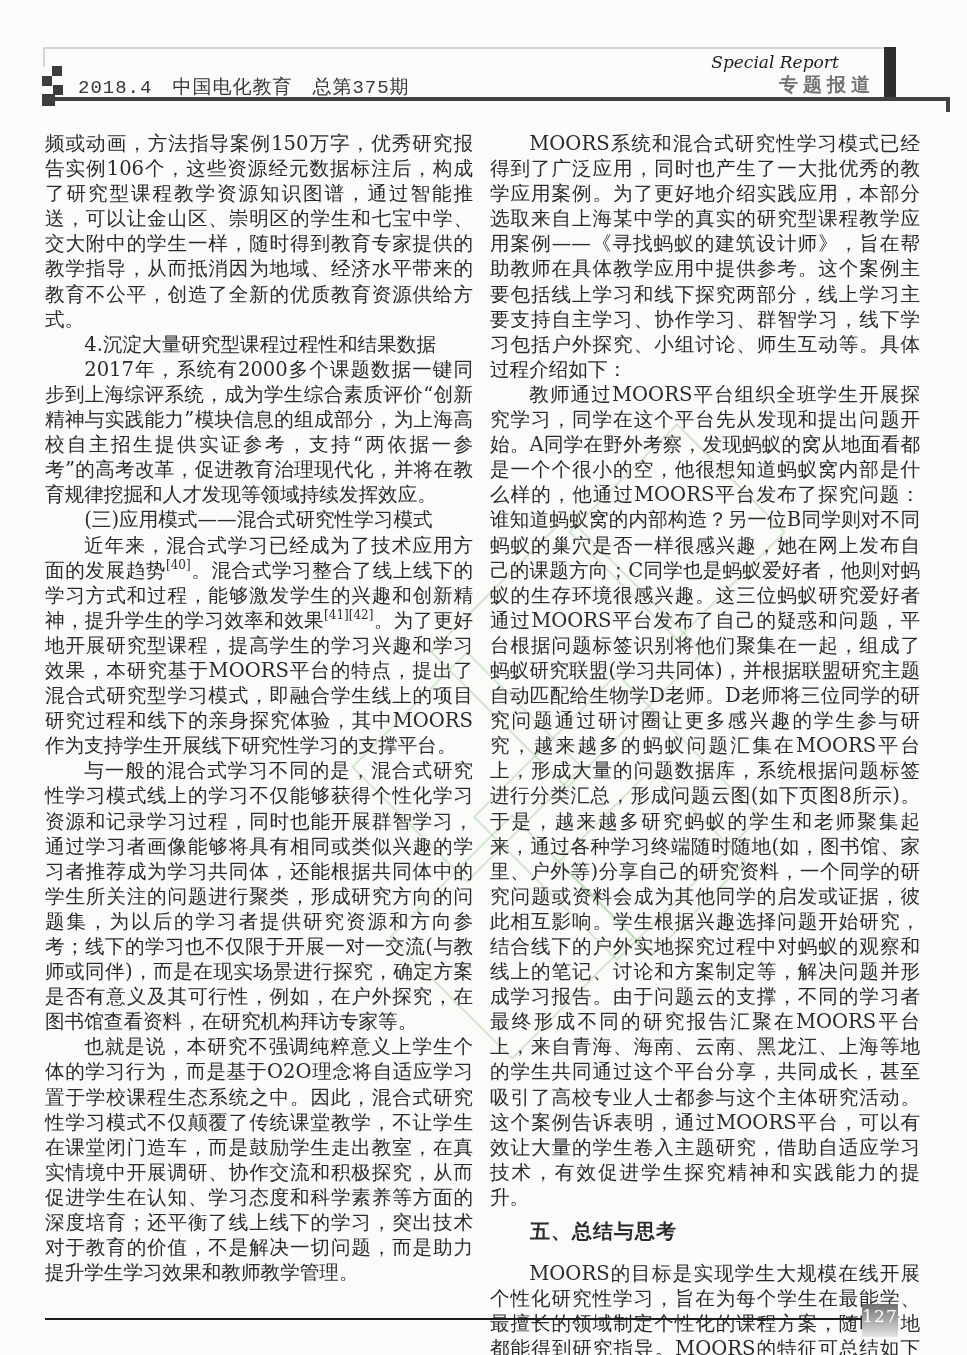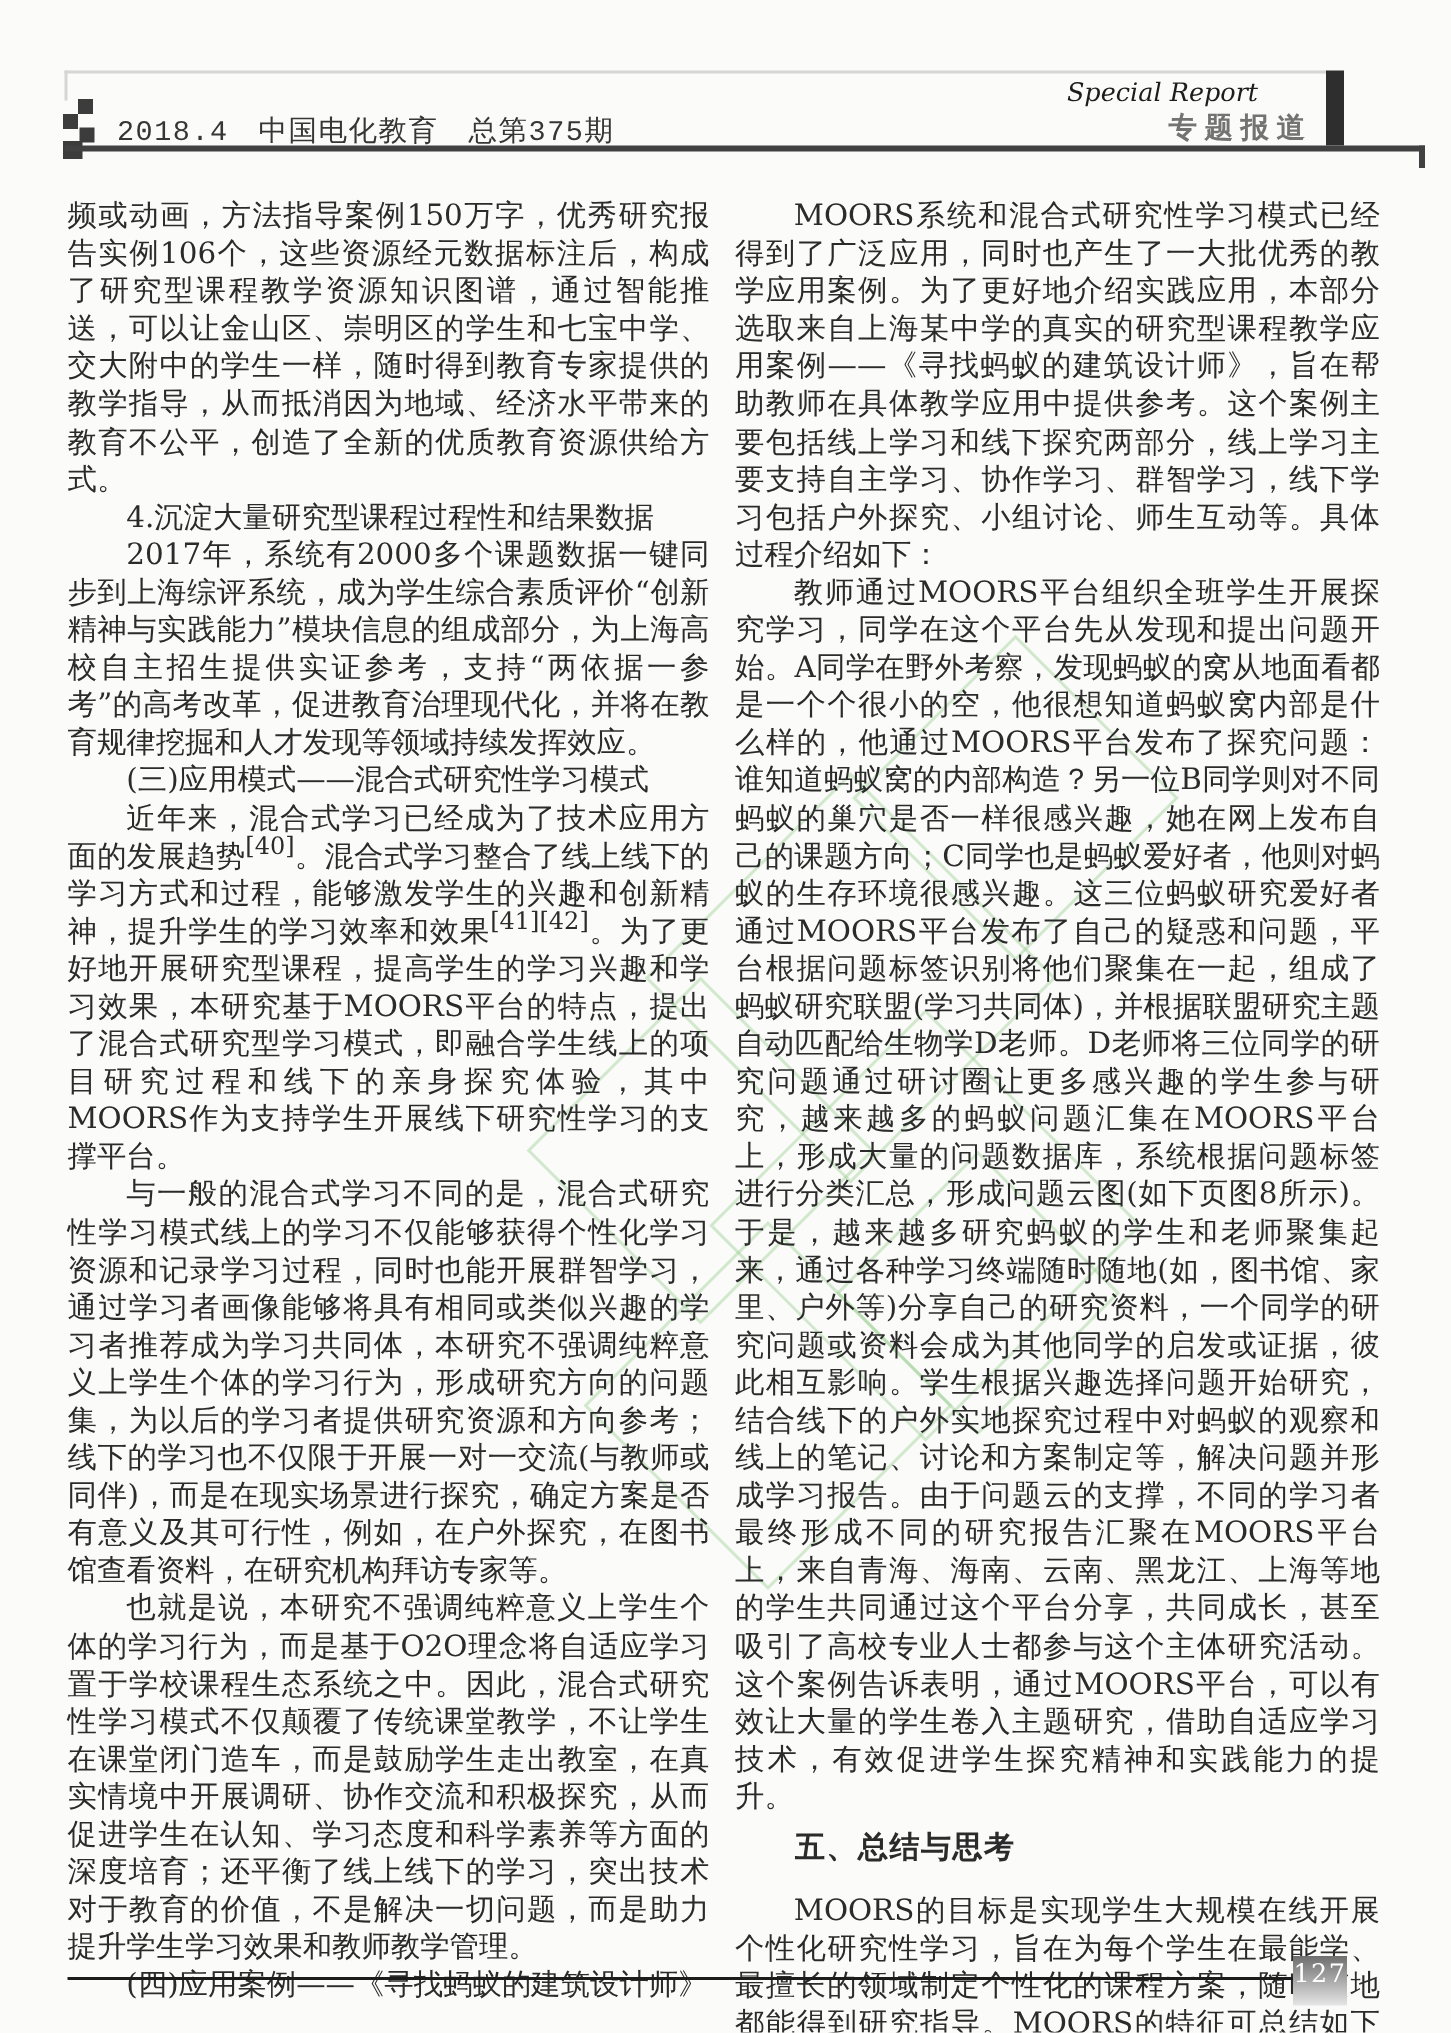--- a/index.html
+++ b/index.html
@@ -49,21 +49,21 @@
   .d5{left:425px;top:850px;width:170px;height:170px;}
   .d6{left:585px;top:795px;width:130px;height:130px;}
 
   
   .col{position:absolute;top:131px;font-size:19.6px;line-height:25.1px;
        text-align:justify;text-align-last:left;}
   .col-left{left:45px;width:428px;}
   .col-right{left:490px;width:430px;}
   .col p{margin:0;text-indent:2em;}
   .col p.noindent{text-indent:0;}
-  .col sup{font-size:16px;line-height:0;vertical-align:super;}
+  .col sup{font-size:12px;line-height:0;vertical-align:super;}
   .section-heading{
     font-family:"DejaVu Sans","Liberation Sans",sans-serif;
     font-weight:bold;font-size:20px;letter-spacing:1px;
     margin:9px 0 17px 0 !important;
   }
 
   
   .ftr-line{position:absolute;left:45px;top:1318px;width:818px;height:2px;background:#1c1c1c;}
   .page-badge{
     position:absolute;left:862px;top:1304px;width:36px;height:33px;
@@ -103,23 +103,22 @@
     <div class="dia d6"></div>
   </div>
 
   <main>
     <section class="col col-left">
       <p class="noindent">频或动画，方法指导案例150万字，优秀研究报告实例106个，这些资源经元数据标注后，构成了研究型课程教学资源知识图谱，通过智能推送，可以让金山区、崇明区的学生和七宝中学、交大附中的学生一样，随时得到教育专家提供的教学指导，从而抵消因为地域、经济水平带来的教育不公平，创造了全新的优质教育资源供给方式。</p>
       <p>4.沉淀大量研究型课程过程性和结果数据</p>
       <p>2017年，系统有2000多个课题数据一键同步到上海综评系统，成为学生综合素质评价“创新精神与实践能力”模块信息的组成部分，为上海高校自主招生提供实证参考，支持“两依据一参考”的高考改革，促进教育治理现代化，并将在教育规律挖掘和人才发现等领域持续发挥效应。</p>
       <p>(三)应用模式——混合式研究性学习模式</p>
       <p>近年来，混合式学习已经成为了技术应用方面的发展趋势<sup>[40]</sup>。混合式学习整合了线上线下的学习方式和过程，能够激发学生的兴趣和创新精神，提升学生的学习效率和效果<sup>[41]</sup><sup>[42]</sup>。为了更好地开展研究型课程，提高学生的学习兴趣和学习效果，本研究基于MOORS平台的特点，提出了混合式研究型学习模式，即融合学生线上的项目研究过程和线下的亲身探究体验，其中MOORS作为支持学生开展线下研究性学习的支撑平台。</p>
-      <p>与一般的混合式学习不同的是，混合式研究性学习模式线上的学习不仅能够获得个性化学习资源和记录学习过程，同时也能开展群智学习，通过学习者画像能够将具有相同或类似兴趣的学习者推荐成为学习共同体，本研究不强调纯粹意义上学生个体的学习行为，形成研究方向的问题集，为以后的学习者提供研究资源和方向参考；线下的学习也不仅限于开展一对一交流(与教师或同伴)，而是在现实场景进行探究，确定方案是否有意义及其可行性，例如，在户外探究，在图书馆查看资料，在研究机构拜访专家等。</p>
+      <p>与一般的混合式学习不同的是，混合式研究性学习模式线上的学习不仅能够获得个性化学习资源和记录学习过程，同时也能开展群智学习，通过学习者画像能够将具有相同或类似兴趣的学习者推荐成为学习共同体，还能根据共同体中的学生所关注的问题进行聚类，形成研究方向的问题集，为以后的学习者提供研究资源和方向参考；线下的学习也不仅限于开展一对一交流(与教师或同伴)，而是在现实场景进行探究，确定方案是否有意义及其可行性，例如，在户外探究，在图书馆查看资料，在研究机构拜访专家等。</p>
       <p>也就是说，本研究不强调纯粹意义上学生个体的学习行为，而是基于O2O理念将自适应学习置于学校课程生态系统之中。因此，混合式研究性学习模式不仅颠覆了传统课堂教学，不让学生在课堂闭门造车，而是鼓励学生走出教室，在真实情境中开展调研、协作交流和积极探究，从而促进学生在认知、学习态度和科学素养等方面的深度培育；还平衡了线上线下的学习，突出技术对于教育的价值，不是解决一切问题，而是助力提升学生学习效果和教师教学管理。</p>
-      <p>(四)应用案例——《寻找蚂蚁的建筑设计师》</p>
     </section>
 
     <section class="col col-right">
       <p>MOORS系统和混合式研究性学习模式已经得到了广泛应用，同时也产生了一大批优秀的教学应用案例。为了更好地介绍实践应用，本部分选取来自上海某中学的真实的研究型课程教学应用案例——《寻找蚂蚁的建筑设计师》，旨在帮助教师在具体教学应用中提供参考。这个案例主要包括线上学习和线下探究两部分，线上学习主要支持自主学习、协作学习、群智学习，线下学习包括户外探究、小组讨论、师生互动等。具体过程介绍如下：</p>
       <p>教师通过MOORS平台组织全班学生开展探究学习，同学在这个平台先从发现和提出问题开始。A同学在野外考察，发现蚂蚁的窝从地面看都是一个个很小的空，他很想知道蚂蚁窝内部是什么样的，他通过MOORS平台发布了探究问题：谁知道蚂蚁窝的内部构造？另一位B同学则对不同蚂蚁的巢穴是否一样很感兴趣，她在网上发布自己的课题方向；C同学也是蚂蚁爱好者，他则对蚂蚁的生存环境很感兴趣。这三位蚂蚁研究爱好者通过MOORS平台发布了自己的疑惑和问题，平台根据问题标签识别将他们聚集在一起，组成了蚂蚁研究联盟(学习共同体)，并根据联盟研究主题自动匹配给生物学D老师。D老师将三位同学的研究问题通过研讨圈让更多感兴趣的学生参与研究，越来越多的蚂蚁问题汇集在MOORS平台上，形成大量的问题数据库，系统根据问题标签进行分类汇总，形成问题云图(如下页图8所示)。于是，越来越多研究蚂蚁的学生和老师聚集起来，通过各种学习终端随时随地(如，图书馆、家里、户外等)分享自己的研究资料，一个同学的研究问题或资料会成为其他同学的启发或证据，彼此相互影响。学生根据兴趣选择问题开始研究，结合线下的户外实地探究过程中对蚂蚁的观察和线上的笔记、讨论和方案制定等，解决问题并形成学习报告。由于问题云的支撑，不同的学习者最终形成不同的研究报告汇聚在MOORS平台上，来自青海、海南、云南、黑龙江、上海等地的学生共同通过这个平台分享，共同成长，甚至吸引了高校专业人士都参与这个主体研究活动。这个案例告诉表明，通过MOORS平台，可以有效让大量的学生卷入主题研究，借助自适应学习技术，有效促进学生探究精神和实践能力的提升。</p>
       <p class="section-heading">五、总结与思考</p>
       <p>MOORS的目标是实现学生大规模在线开展个性化研究性学习，旨在为每个学生在最能学、最擅长的领域制定个性化的课程方案，随时随地都能得到研究指导。MOORS的特征可总结如下——个性</p>
     </section>
   </main>
 

